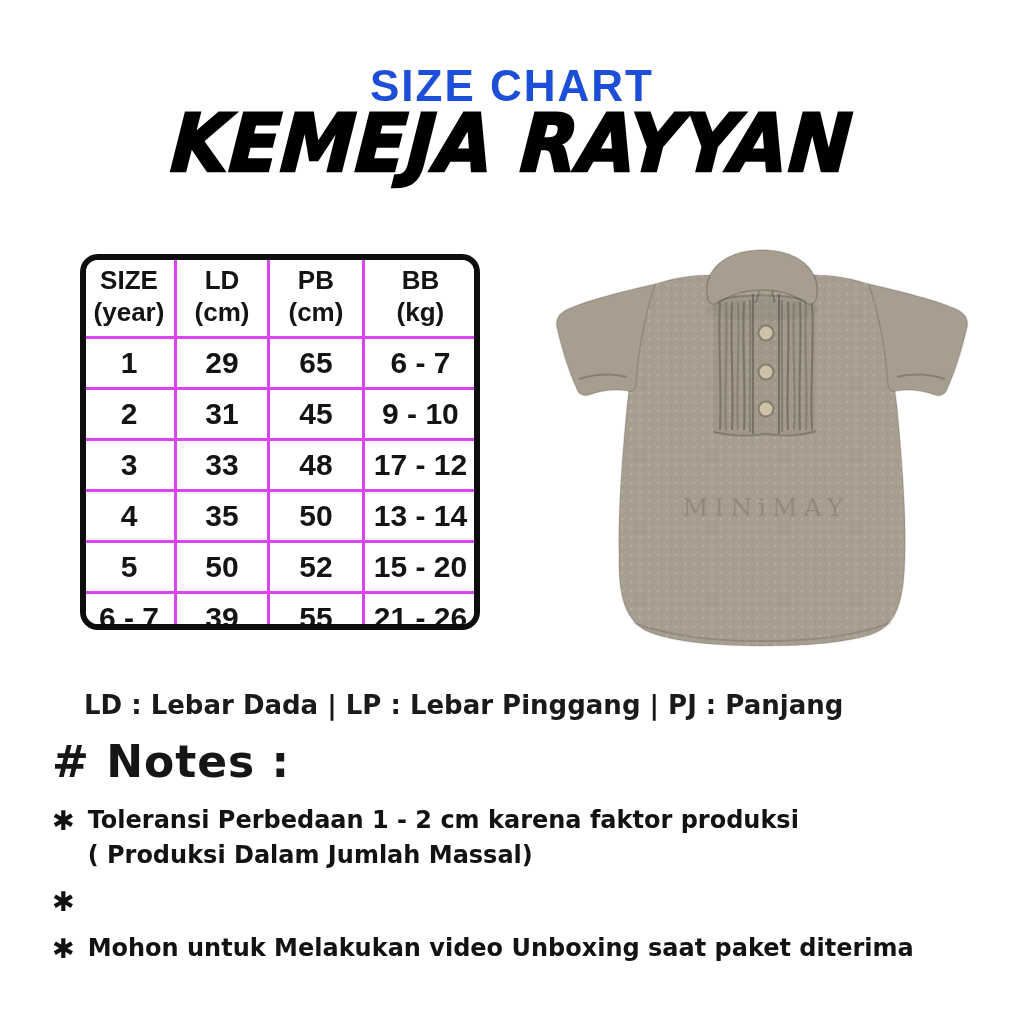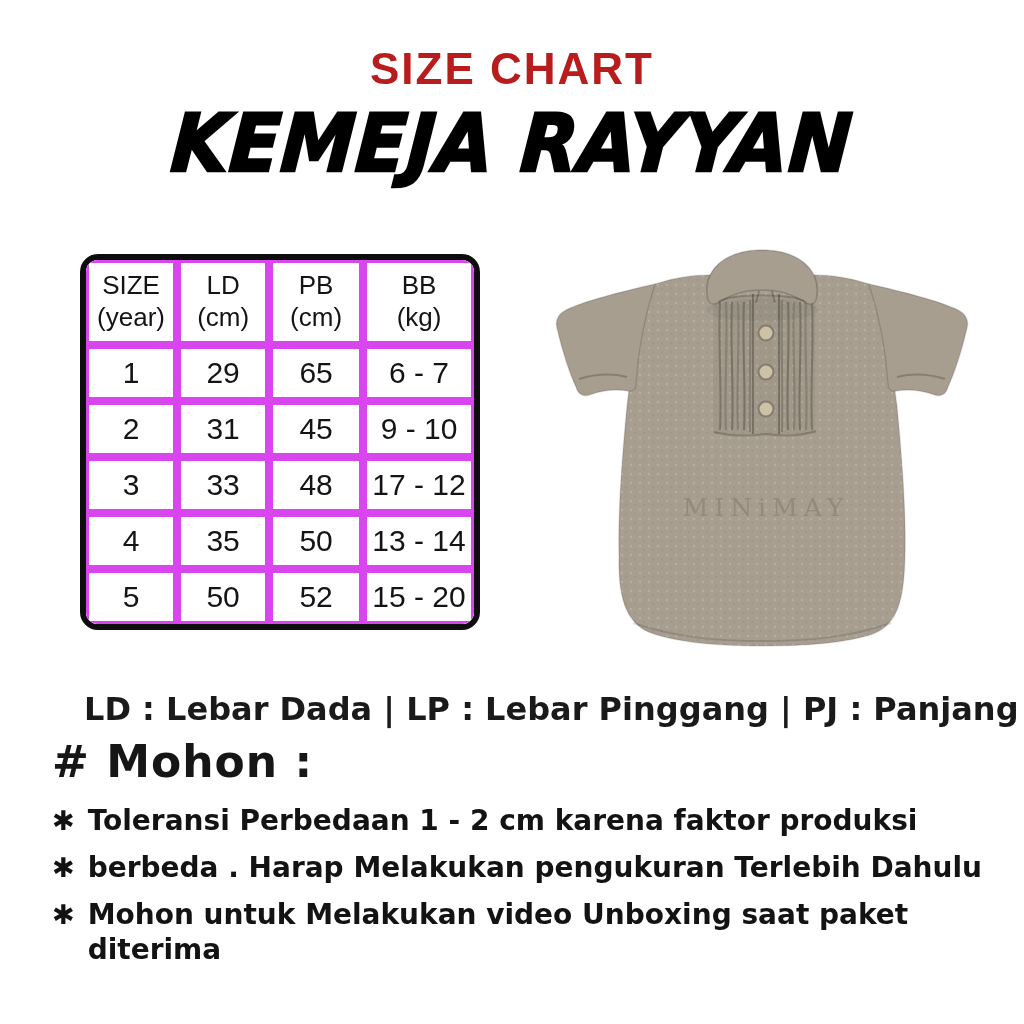--- a/index.html
+++ b/index.html
@@ -1,61 +1,61 @@
 <!DOCTYPE html>
 <html><head>
 <meta charset="utf-8">
 <style>
   html,body{margin:0;padding:0;background:#ffffff;}
   .canvas{
     position:relative;width:1024px;height:1024px;background:#ffffff;overflow:hidden;
     font-family:"Liberation Sans", sans-serif;color:#111;
   }
   .title{
-    position:absolute;top:44px;left:0;width:100%;text-align:center;
-    font-family:"Liberation Sans", sans-serif;font-weight:bold;font-size:44px;letter-spacing:2px;color:#b91c1c;
+    position:absolute;top:61px;left:0;width:100%;text-align:center;
+    font-family:"Liberation Sans", sans-serif;font-weight:bold;font-size:44px;letter-spacing:2px;color:#1d4ed8;
   }
   .product-name{
     position:absolute;top:100px;left:0;width:100%;text-align:center;
     font-family:"DejaVu Sans", sans-serif;font-weight:bold;font-style:italic;
     font-size:74px;color:#000;-webkit-text-stroke:2.5px #000;letter-spacing:1px;
     transform:skewX(-4deg) scaleY(1.08);
   }
   .table-wrap{
     position:absolute;left:80px;top:254px;width:400px;height:376px;box-sizing:border-box;
     border:6px solid #0d0d0d;border-radius:18px;overflow:hidden;background:#fff;
   }
   .table-wrap table{
     width:calc(100% + 10px);height:calc(100% + 10px);margin:-5px;
     border-collapse:collapse;table-layout:fixed;
   }
   .table-wrap th,.table-wrap td{
-    border:8px solid #d946ef;text-align:center;vertical-align:middle;
-    font-weight:normal;color:#141414;background:#fff;padding:0;
+    border:3px solid #d946ef;text-align:center;vertical-align:middle;
+    font-weight:bold;color:#141414;background:#fff;padding:0;
   }
   .table-wrap th{font-size:26px;line-height:1.22;height:78px;}
   .table-wrap td{font-size:30px;height:48px;}
   .table-wrap th:nth-child(1),.table-wrap td:nth-child(1){width:23.5%;}
   .table-wrap th:nth-child(2),.table-wrap td:nth-child(2){width:23.5%;}
   .table-wrap th:nth-child(3),.table-wrap td:nth-child(3){width:24%;}
   .table-wrap th:nth-child(4),.table-wrap td:nth-child(4){width:29%;}
   .shirt{position:absolute;left:548px;top:238px;width:450px;height:435px;}
   .legend{
     position:absolute;left:84px;top:690px;
-    font-family:"DejaVu Sans", sans-serif;font-weight:bold;font-size:32px;color:#1a1a1a;
+    font-family:"DejaVu Sans", sans-serif;font-weight:bold;font-size:26px;color:#1a1a1a;
   }
   .notes{position:absolute;left:52px;top:736px;width:952px;}
   .notes-heading{
     font-family:"DejaVu Sans", sans-serif;font-weight:bold;font-size:44px;
     letter-spacing:1px;color:#161616;margin-bottom:16px;
   }
   .note-item{display:flex;align-items:flex-start;gap:13px;margin-bottom:11px;}
   .bullet{font-size:27px;line-height:35px;padding-top:1px;color:#111;flex:0 0 auto;}
   .note-text{
-    font-family:"DejaVu Sans", sans-serif;font-weight:bold;font-size:28px;
+    font-family:"DejaVu Sans", sans-serif;font-weight:bold;font-size:24px;
     line-height:35px;color:#131313;
   }
 </style>
 </head>
 <body>
 
 <div class="canvas">
 
   <div class="title">SIZE CHART</div>
   <div class="product-name">KEMEJA RAYYAN</div>
@@ -195,33 +195,33 @@
 
       <path fill="none" stroke="rgba(0,0,0,0.12)" stroke-width="2" d="M 85 385 C 130 400 170 403 214 403 C 258 403 300 400 343 385"></path>
 
       <text x="218" y="278" text-anchor="middle" font-size="25" letter-spacing="6" font-family="DejaVu Serif, serif" fill="#928a7c">MINiMAY</text>
     </svg>
   </div>
 
   <div class="legend">LD : Lebar Dada | LP : Lebar Pinggang | PJ : Panjang</div>
 
   <div class="notes">
-    <div class="notes-heading"># Mohon :</div>
+    <div class="notes-heading"># Notes :</div>
 
     <div class="note-item">
       <span class="bullet">✱</span>
       <div class="note-text">
         <div>Toleransi Perbedaan 1 - 2 cm karena faktor produksi</div>
+        <div>( Produksi Dalam Jumlah Massal)</div>
       </div>
     </div>
 
     <div class="note-item">
       <span class="bullet">✱</span>
       <div class="note-text">
-        <div>berbeda . Harap Melakukan pengukuran Terlebih Dahulu</div>
       </div>
     </div>
 
     <div class="note-item">
       <span class="bullet">✱</span>
       <div class="note-text">
         <div>Mohon untuk Melakukan video Unboxing saat paket diterima</div>
       </div>
     </div>
   </div>

